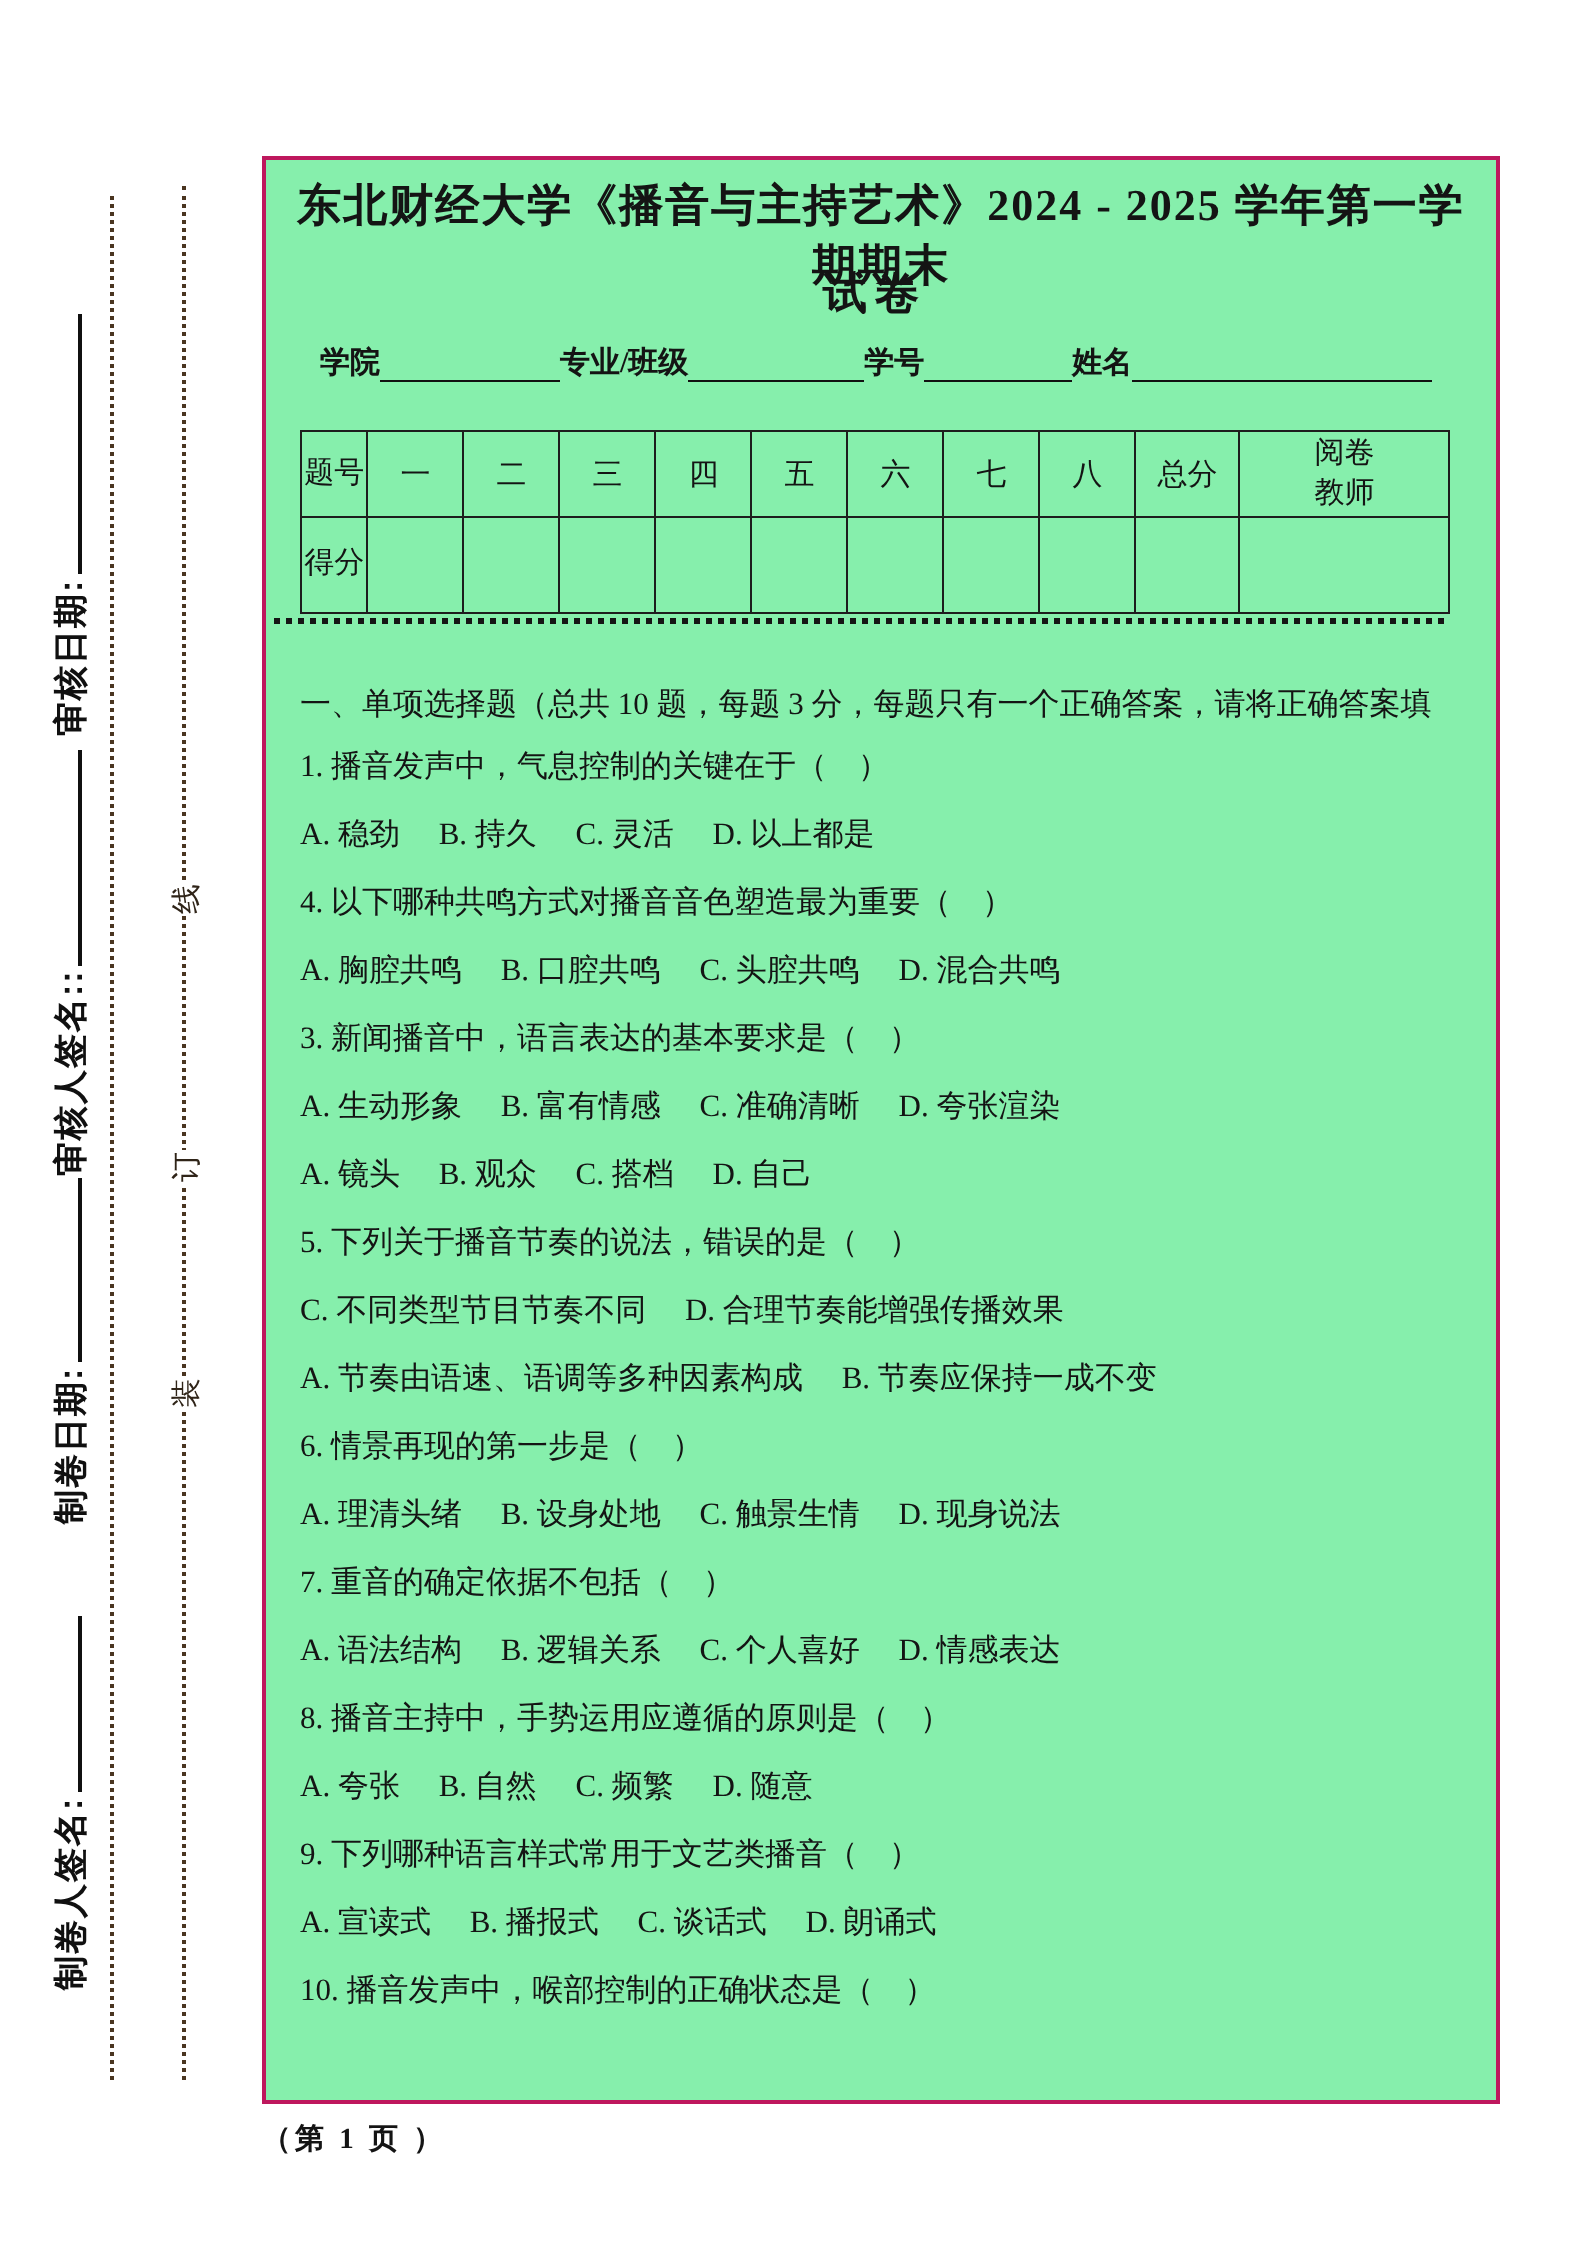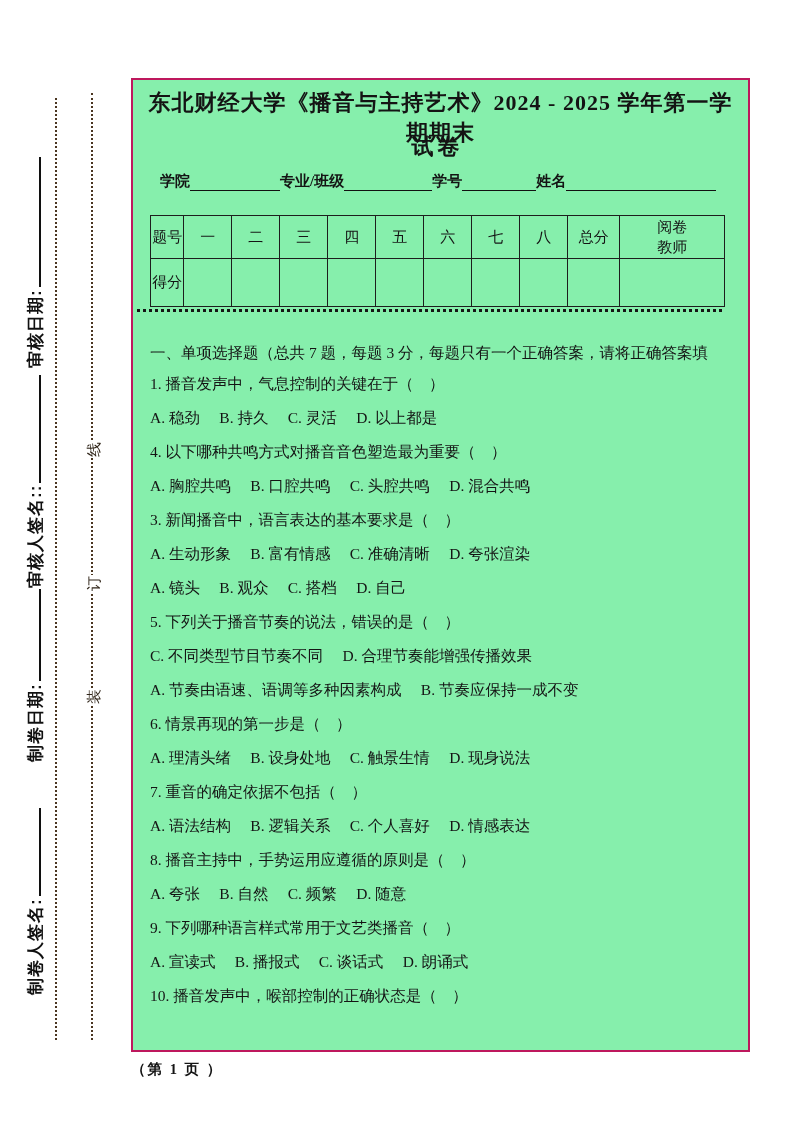--- a/index.html
+++ b/index.html
@@ -132,21 +132,21 @@
         <td></td>
         <td></td>
         <td></td>
       </tr>
     </tbody>
       </table>
 
     <div class="dot-sep"></div>
 
     <div class="qa">
-      <div class="line tight">一、单项选择题（总共 7 题，每题 3 分，每题只有一个正确答案，请将正确答案填</div>
+      <div class="line tight">一、单项选择题（总共 10 题，每题 3 分，每题只有一个正确答案，请将正确答案填</div>
 
       <div class="line">1.  播音发声中，气息控制的关键在于（　）</div>
       <div class="line">A.  稳劲　 B.  持久　 C.  灵活　 D.  以上都是</div>
 
       <div class="line">4.  以下哪种共鸣方式对播音音色塑造最为重要（　）</div>
       <div class="line">A.  胸腔共鸣　 B.  口腔共鸣　 C.  头腔共鸣　 D.  混合共鸣</div>
 
       <div class="line">3.  新闻播音中，语言表达的基本要求是（　）</div>
       <div class="line">A.  生动形象　 B.  富有情感　 C.  准确清晰　 D.  夸张渲染</div>
 

